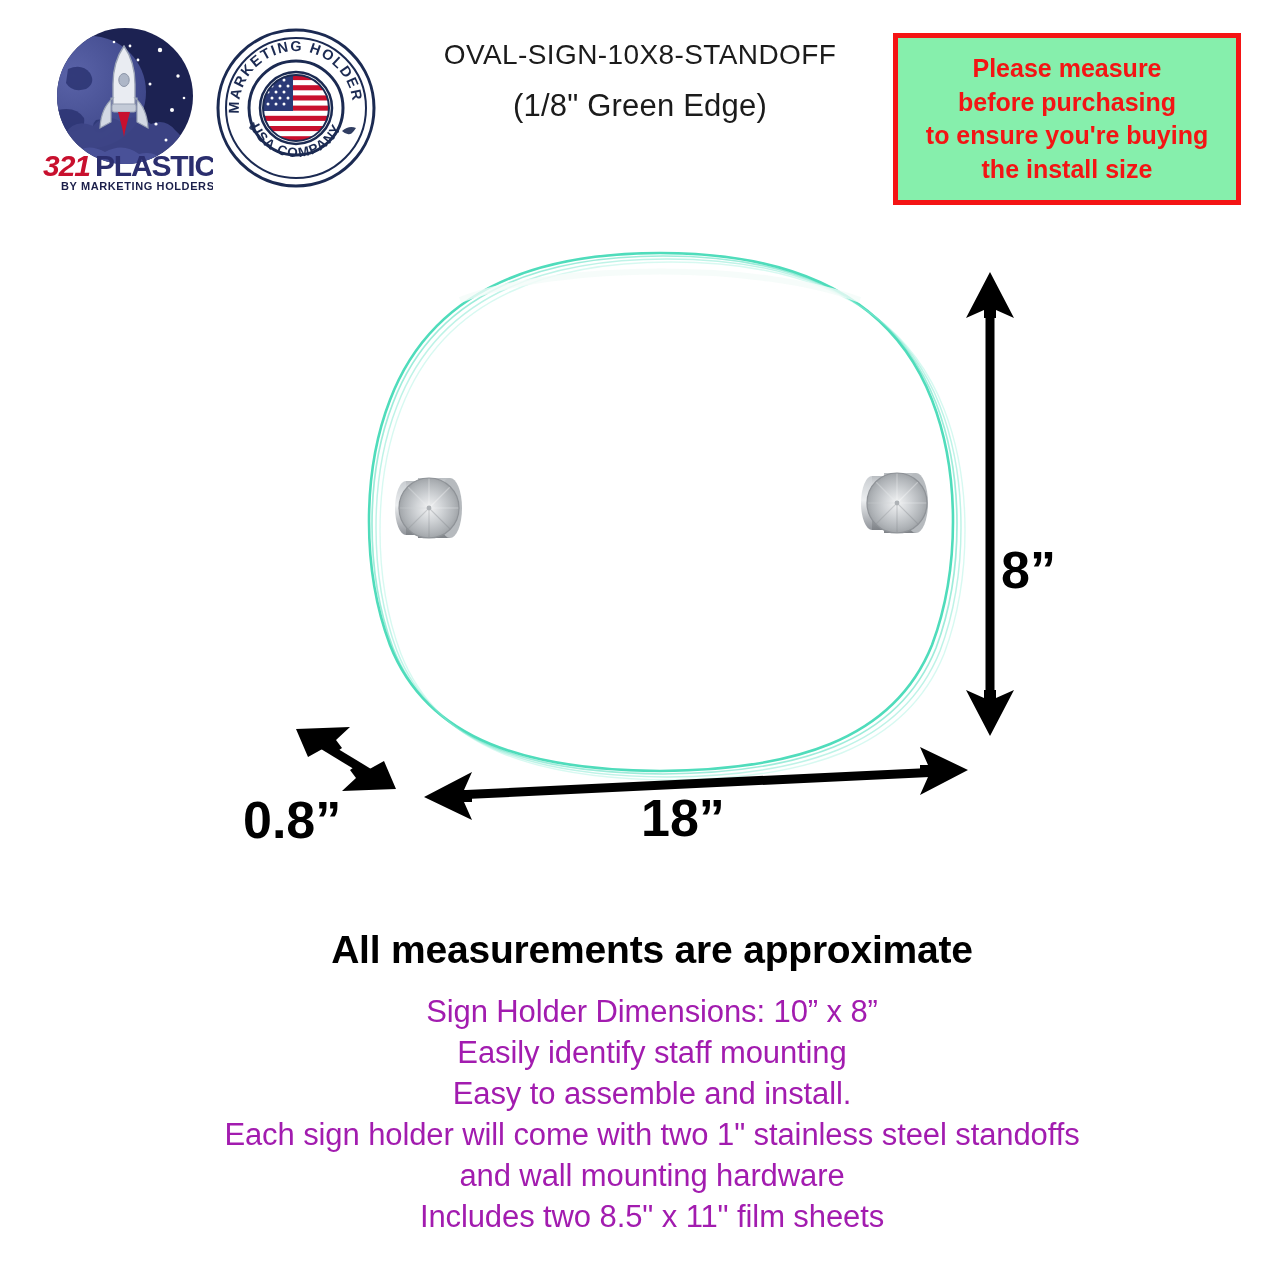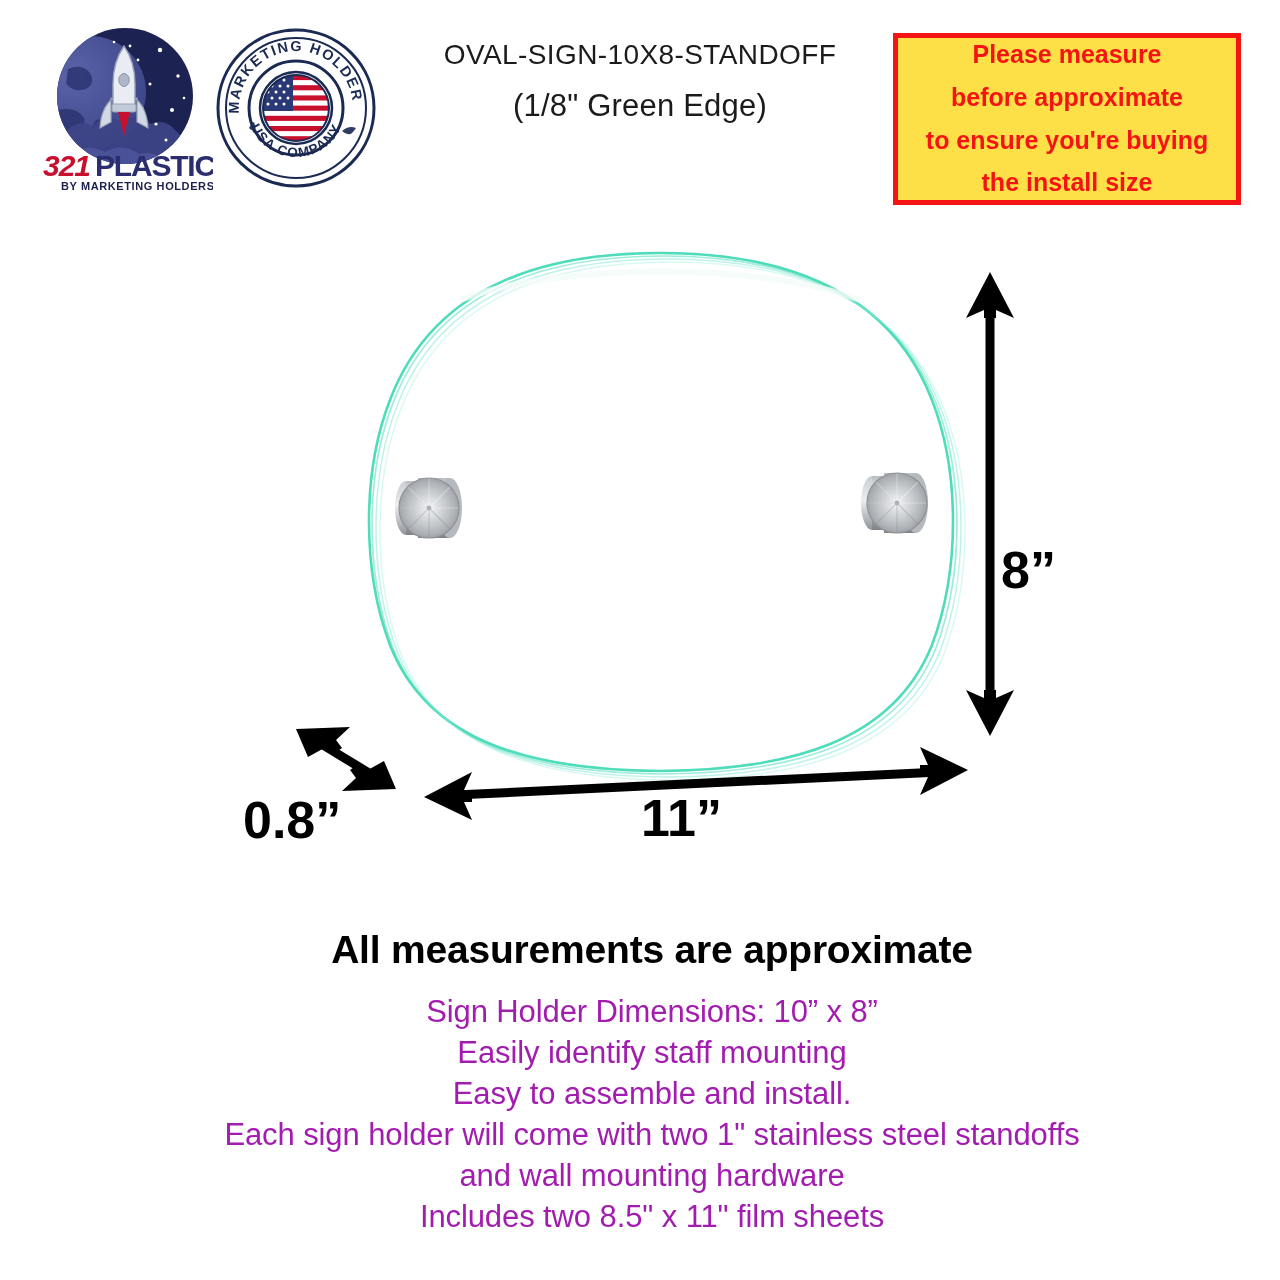--- a/index.html
+++ b/index.html
@@ -60,25 +60,25 @@
 
   
   #warning-box {
     position: absolute;
     left: 893px;
     top: 33px;
     width: 348px;
     height: 172px;
     border: 5px solid #f41414;
     box-sizing: border-box;
-    background: #fde047;
+    background: #86efac;
     display: flex;
     flex-direction: column;
     align-items: center;
-    justify-content: space-between;
+    justify-content: center;
   }
   .warning-line {
     font-family: "Liberation Sans", sans-serif;
     font-size: 25px;
     font-weight: bold;
     color: #f41414;
     line-height: 1.34;
     text-align: center;
     white-space: nowrap;
   }
@@ -258,21 +258,21 @@
     </svg>
   </div>
 
   <div id="title-block">
     <div id="product-title">OVAL-SIGN-10X8-STANDOFF</div>
     <div id="product-subtitle">(1/8" Green Edge)</div>
   </div>
 
   <div id="warning-box">
     <div class="warning-line">Please measure</div>
-    <div class="warning-line">before approximate</div>
+    <div class="warning-line">before purchasing</div>
     <div class="warning-line">to ensure you're buying</div>
     <div class="warning-line">the install size</div>
   </div>
 
   <svg id="artwork" viewBox="0 0 1280 1280">
     <defs>
       <radialGradient id="capGrad" cx="50%" cy="50%" r="60%">
         <stop offset="0%" stop-color="#f2f3f4"></stop>
         <stop offset="35%" stop-color="#d2d5d8"></stop>
         <stop offset="70%" stop-color="#b0b4b8"></stop>
@@ -386,21 +386,21 @@
     </g>
 
     <g>
       <line x1="318" y1="742" x2="374" y2="776" stroke="#000000" stroke-width="9"></line>
       <polygon points="296,729 350,727 336,740 342,748 332,755 326,747 308,757" fill="#000000"></polygon>
       <polygon points="396,789 342,791 356,778 350,770 360,763 366,771 384,761" fill="#000000"></polygon>
     </g>
   </svg>
 
   <div class="dim-label" id="dim-height-label">8”</div>
-  <div class="dim-label" id="dim-width-label">11”</div>
+  <div class="dim-label" id="dim-width-label">18”</div>
   <div class="dim-label" id="dim-depth-label">0.8”</div>
 
   <div id="description">
     <div id="approximate-heading">All measurements are approximate</div>
     <div class="desc-line">Sign Holder Dimensions: 10” x 8”</div>
     <div class="desc-line">Easily identify staff mounting</div>
     <div class="desc-line">Easy to assemble and install.</div>
     <div class="desc-line">Each sign holder will come with two 1" stainless steel standoffs</div>
     <div class="desc-line">and wall mounting hardware</div>
     <div class="desc-line">Includes two 8.5" x 11" film sheets</div>

